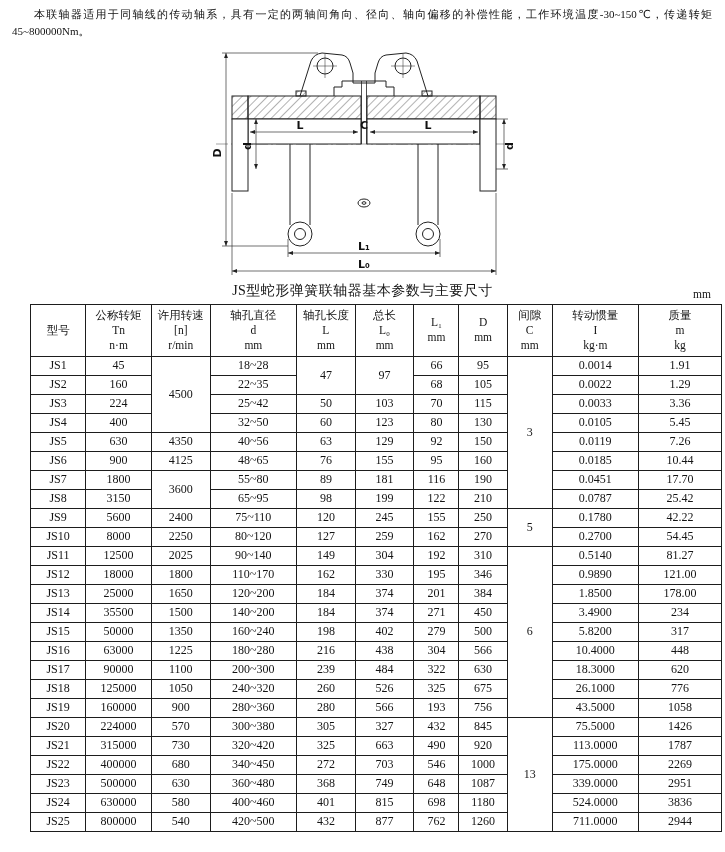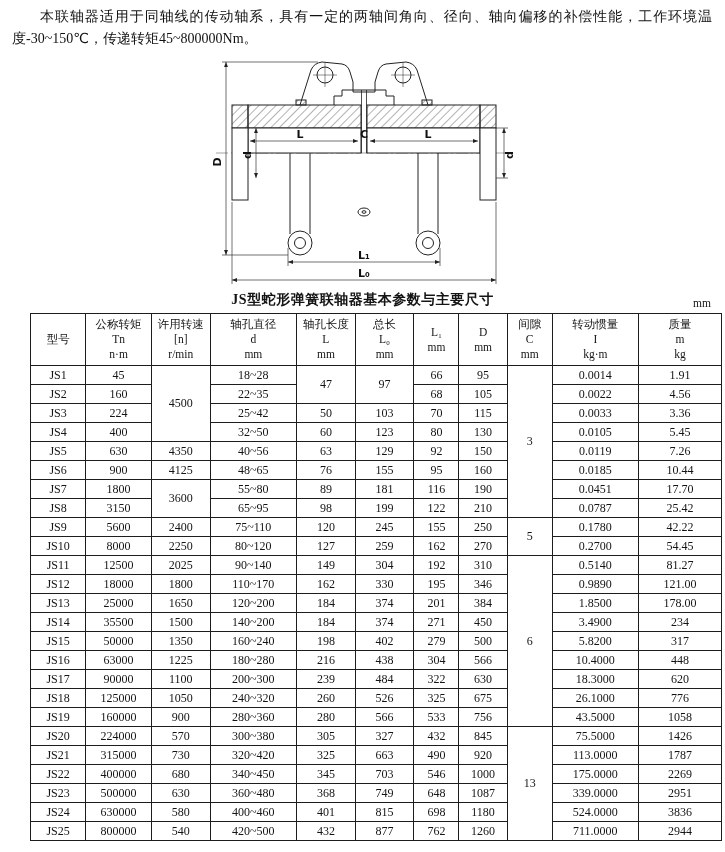--- a/index.html
+++ b/index.html
@@ -1,27 +1,27 @@
 <!DOCTYPE html>
 <html><head>
 <meta charset="utf-8">
 <style>
   html,body { margin:0; padding:0; background:#ffffff; }
   .page {
     position:relative; width:725px; height:852px; background:#fff;
     font-family:"Liberation Serif","DejaVu Sans",serif; color:#141414; overflow:hidden;
   }
   .intro {
-    margin:6px 13px 0 12px; font-size:14px; line-height:1.58;
+    margin:6px 13px 0 12px; font-size:11px; line-height:1.58;
     text-indent:2em; text-align:justify; color:#111;
   }
   .drawing-wrap { position:relative; width:725px; height:238px; }
   .drawing-wrap svg { position:absolute; left:212px; top:0; }
   .title-row { position:relative; text-align:center; margin-top:2px; height:20px; }
-  .table-title { font-size:14px; font-weight:bold; letter-spacing:0.5px; }
+  .table-title { font-size:14px; font-weight:normal; letter-spacing:0.5px; }
   .unit-label { position:absolute; right:14px; bottom:1px; font-size:11.5px; }
   table.spec {
     margin:3px 3px 0 30px; width:692px; border-collapse:collapse; table-layout:fixed;
     font-family:"Liberation Serif","DejaVu Sans",serif;
   }
   table.spec th, table.spec td {
     border:1px solid #1d1d1d; text-align:center; vertical-align:middle;
     overflow:hidden; white-space:nowrap;
   }
   table.spec th { font-weight:normal; font-size:11.5px; padding:3px 0; }
@@ -226,21 +226,21 @@
           <td>0.0014</td>
           <td>1.91</td>
         </tr>
         <tr>
           <td>JS2</td>
           <td>160</td>
           <td>22~35</td>
           <td>68</td>
           <td>105</td>
           <td>0.0022</td>
-          <td>4.56</td>
+          <td>1.29</td>
         </tr>
         <tr>
           <td>JS3</td>
           <td>224</td>
           <td>25~42</td>
           <td>50</td>
           <td>103</td>
           <td>70</td>
           <td>115</td>
           <td>0.0033</td>
@@ -426,21 +426,21 @@
           <td>26.1000</td>
           <td>776</td>
         </tr>
         <tr>
           <td>JS19</td>
           <td>160000</td>
           <td>900</td>
           <td>280~360</td>
           <td>280</td>
           <td>566</td>
-          <td>533</td>
+          <td>193</td>
           <td>756</td>
           <td>43.5000</td>
           <td>1058</td>
         </tr>
         <tr>
           <td>JS20</td>
           <td>224000</td>
           <td>570</td>
           <td>300~380</td>
           <td>305</td>
@@ -461,21 +461,21 @@
           <td>490</td>
           <td>920</td>
           <td>113.0000</td>
           <td>1787</td>
         </tr>
         <tr>
           <td>JS22</td>
           <td>400000</td>
           <td>680</td>
           <td>340~450</td>
-          <td>345</td>
+          <td>272</td>
           <td>703</td>
           <td>546</td>
           <td>1000</td>
           <td>175.0000</td>
           <td>2269</td>
         </tr>
         <tr>
           <td>JS23</td>
           <td>500000</td>
           <td>630</td>

